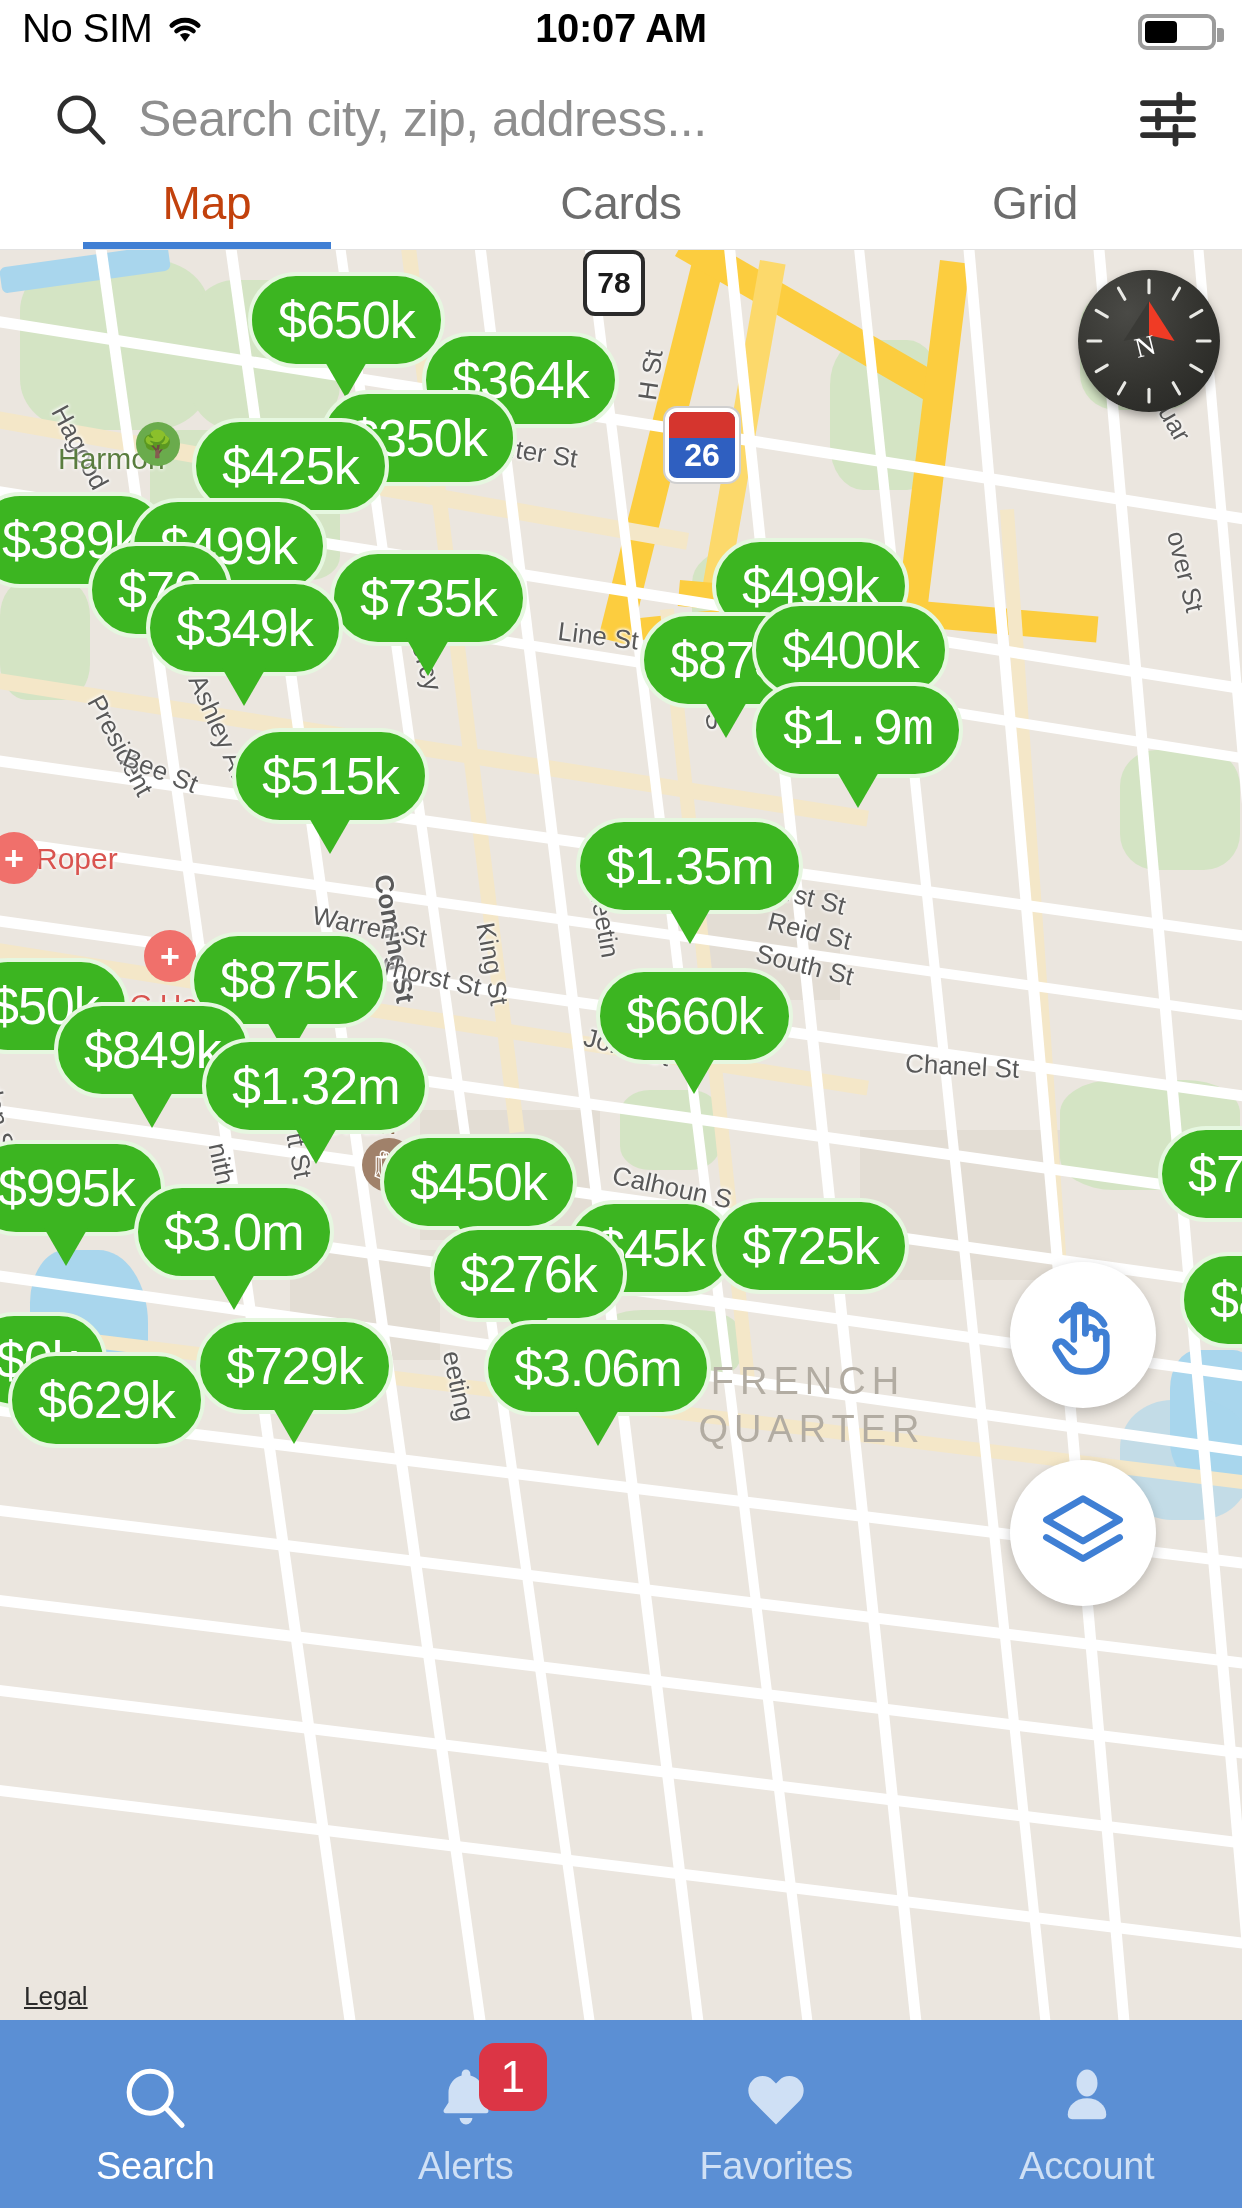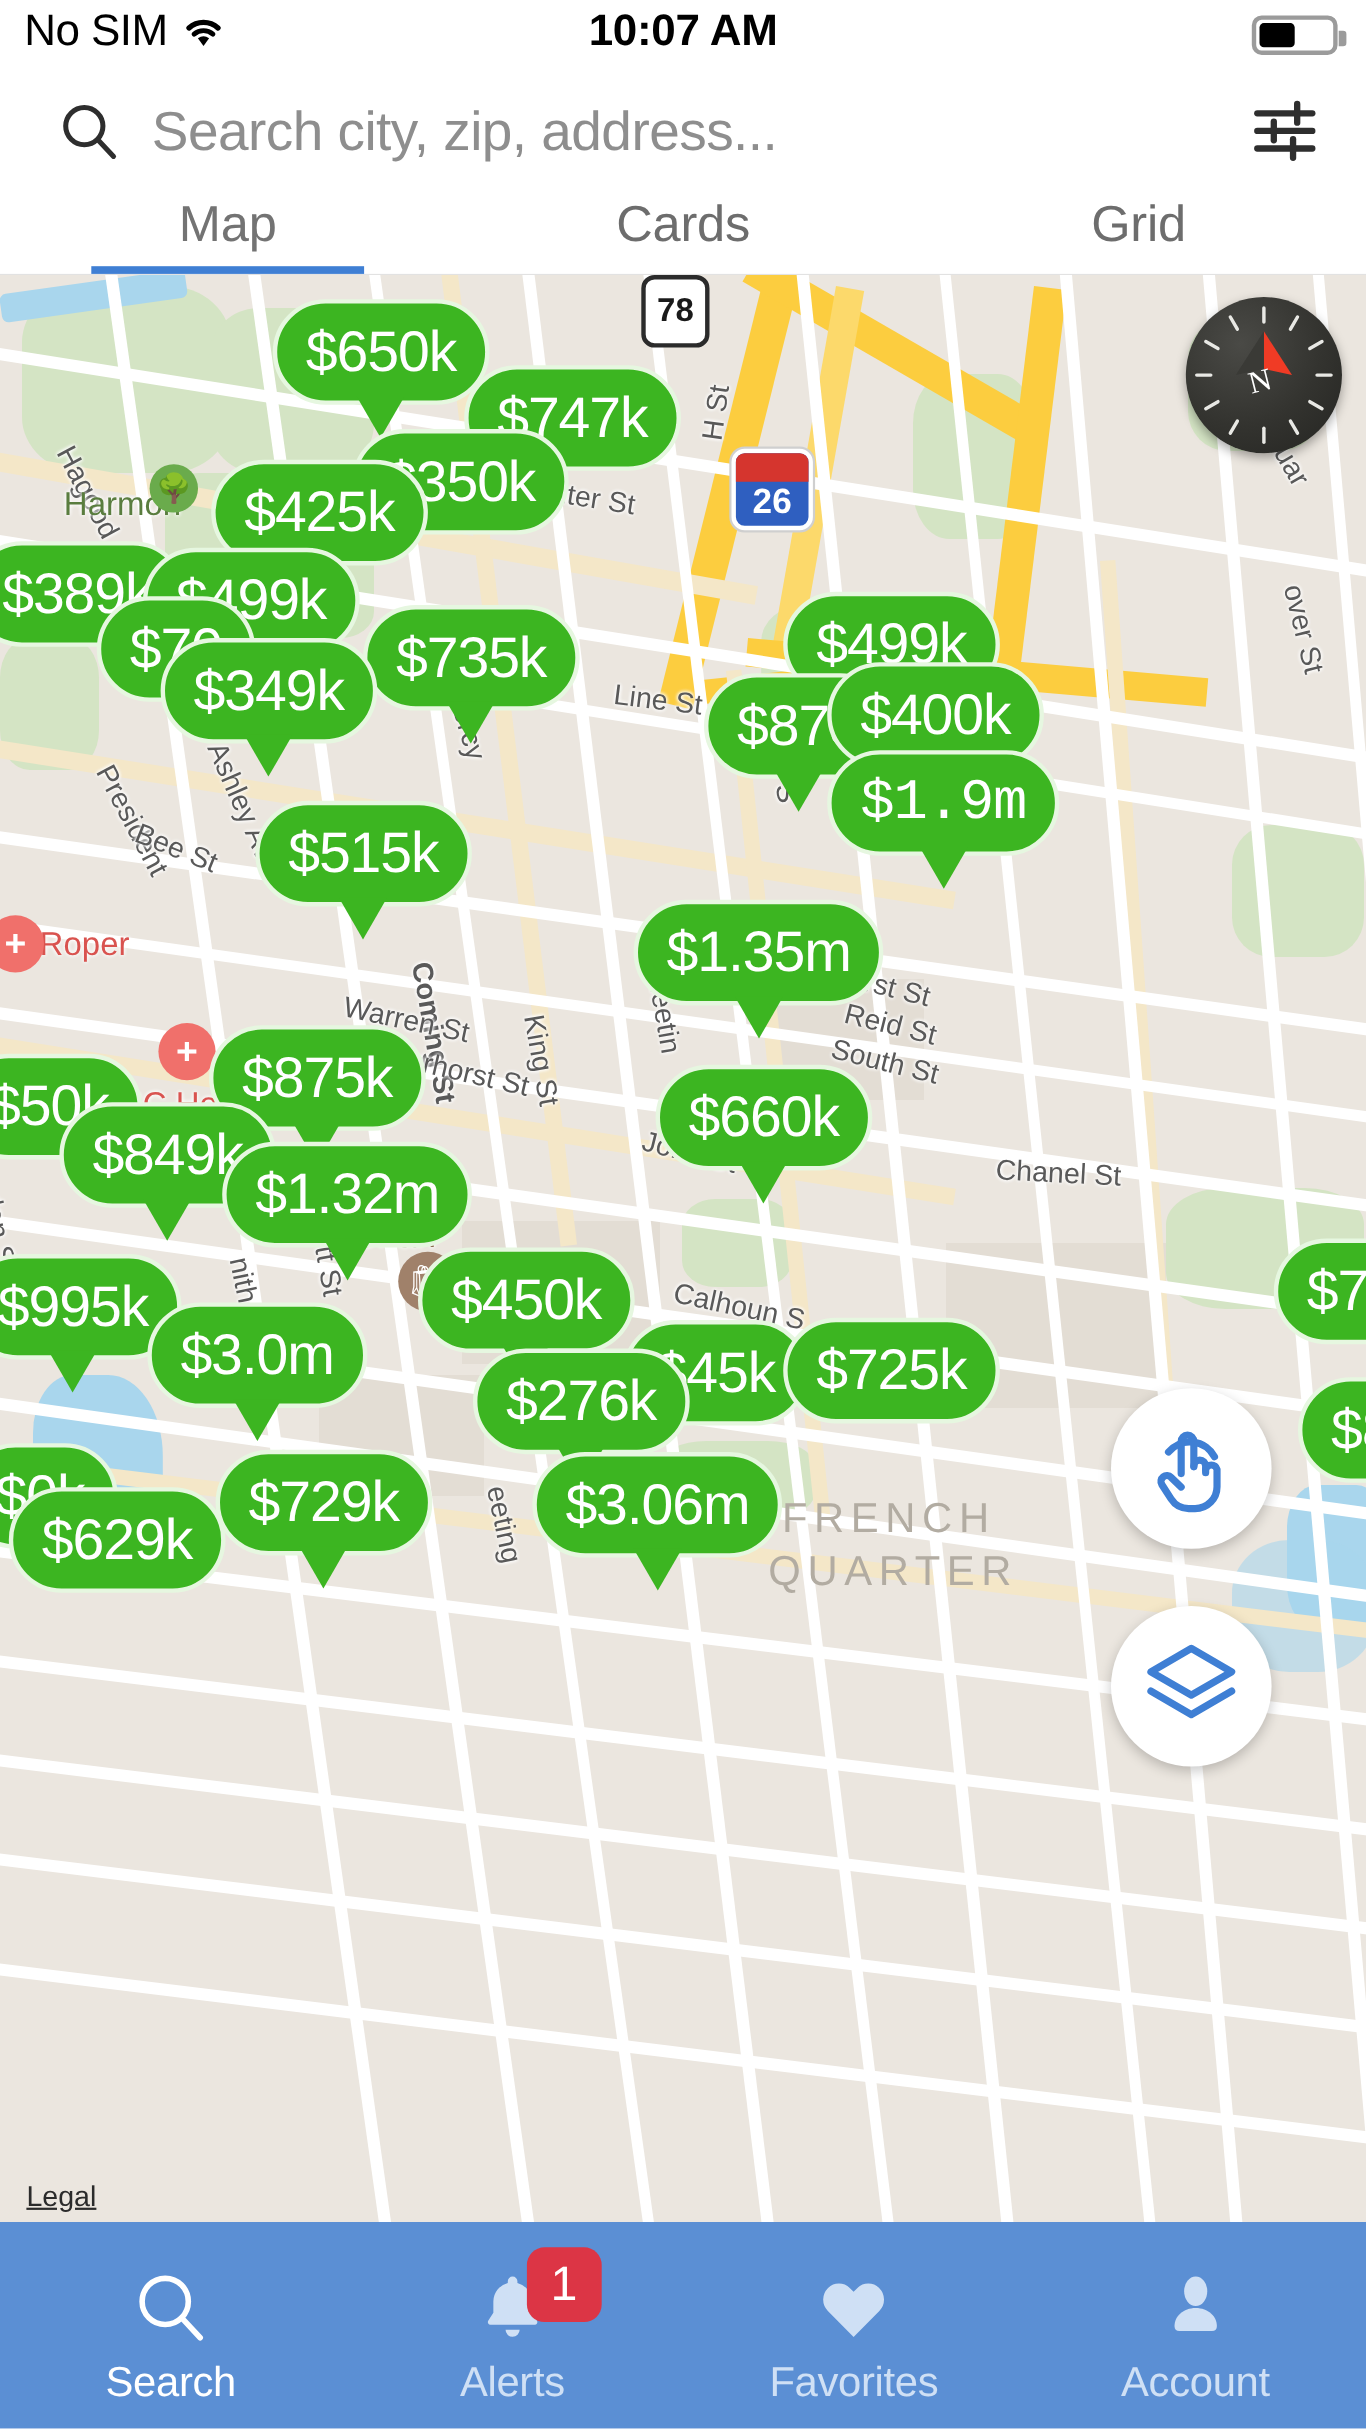--- a/index.html
+++ b/index.html
@@ -50,21 +50,21 @@
   .viewtabs {
     position:absolute; top:172px; left:0; width:1242px; height:78px;
     background:#fff; display:flex; z-index:55;
     border-bottom:1px solid #e2e2e2;
   }
   .vtab {
     flex:1 1 0; position:relative; display:flex; align-items:flex-start;
     justify-content:center; padding-top:4px;
     font-size:46px; color:#6d6d6d; letter-spacing:-0.2px;
   }
-  .vtab.active { color:#737373; }
+  .vtab.active { color:#c2410c; }
   .vtab.active::after {
     content:""; position:absolute; bottom:0; left:20%; width:60%; height:7px;
     background:#3f7fd4;
   }
 
   
   .map {
     position:absolute; top:250px; left:0; width:1242px; height:1770px;
     overflow:hidden;
     background:#ece7e0;
@@ -333,21 +333,21 @@
       <div class="poi-dot poi-park" style="left:136px; top:172px; width:44px; height:44px; font-size:26px;">🌳</div>
       <div class="poi-dot poi-hosp" style="left:-12px; top:582px; width:52px; height:52px; font-size:34px; font-weight:700;">+</div>
       <div class="poi-dot poi-hosp" style="left:144px; top:680px; width:52px; height:52px; font-size:34px; font-weight:700;">+</div>
       <div class="poi-dot poi-shop" style="left:362px; top:888px; width:54px; height:54px; font-size:30px;">🛍</div>
       <div class="poi-dot poi-train" style="left:500px; top:925px; width:44px; height:44px; font-size:24px;">🚆</div>
 
       <div class="shield-us" style="left:583px; top:0px;">78</div>
       <div class="shield-i" style="left:665px; top:158px;">26</div>
 
       <div class="pin" style="left:248px;  top:22px;">$650k</div>
-      <div class="pin notail" style="left:422px;  top:82px;">$747k</div>
+      <div class="pin notail" style="left:422px;  top:82px;">$364k</div>
       <div class="pin notail" style="left:320px;  top:140px;">$350k</div>
       <div class="pin notail" style="left:192px;  top:168px;">$425k</div>
       <div class="pin notail" style="left:-28px;  top:242px;">$389k</div>
       <div class="pin notail" style="left:130px;  top:248px;">$499k</div>
       <div class="pin notail" style="left:88px;   top:292px;">$70</div>
       <div class="pin" style="left:330px;  top:300px;">$735k</div>
       <div class="pin notail" style="left:712px;  top:288px;">$499k</div>
       <div class="pin" style="left:146px;  top:330px;">$349k</div>
       <div class="pin" style="left:640px;  top:362px;">$875</div>
       <div class="pin notail" style="left:752px;  top:352px;">$400k</div>

